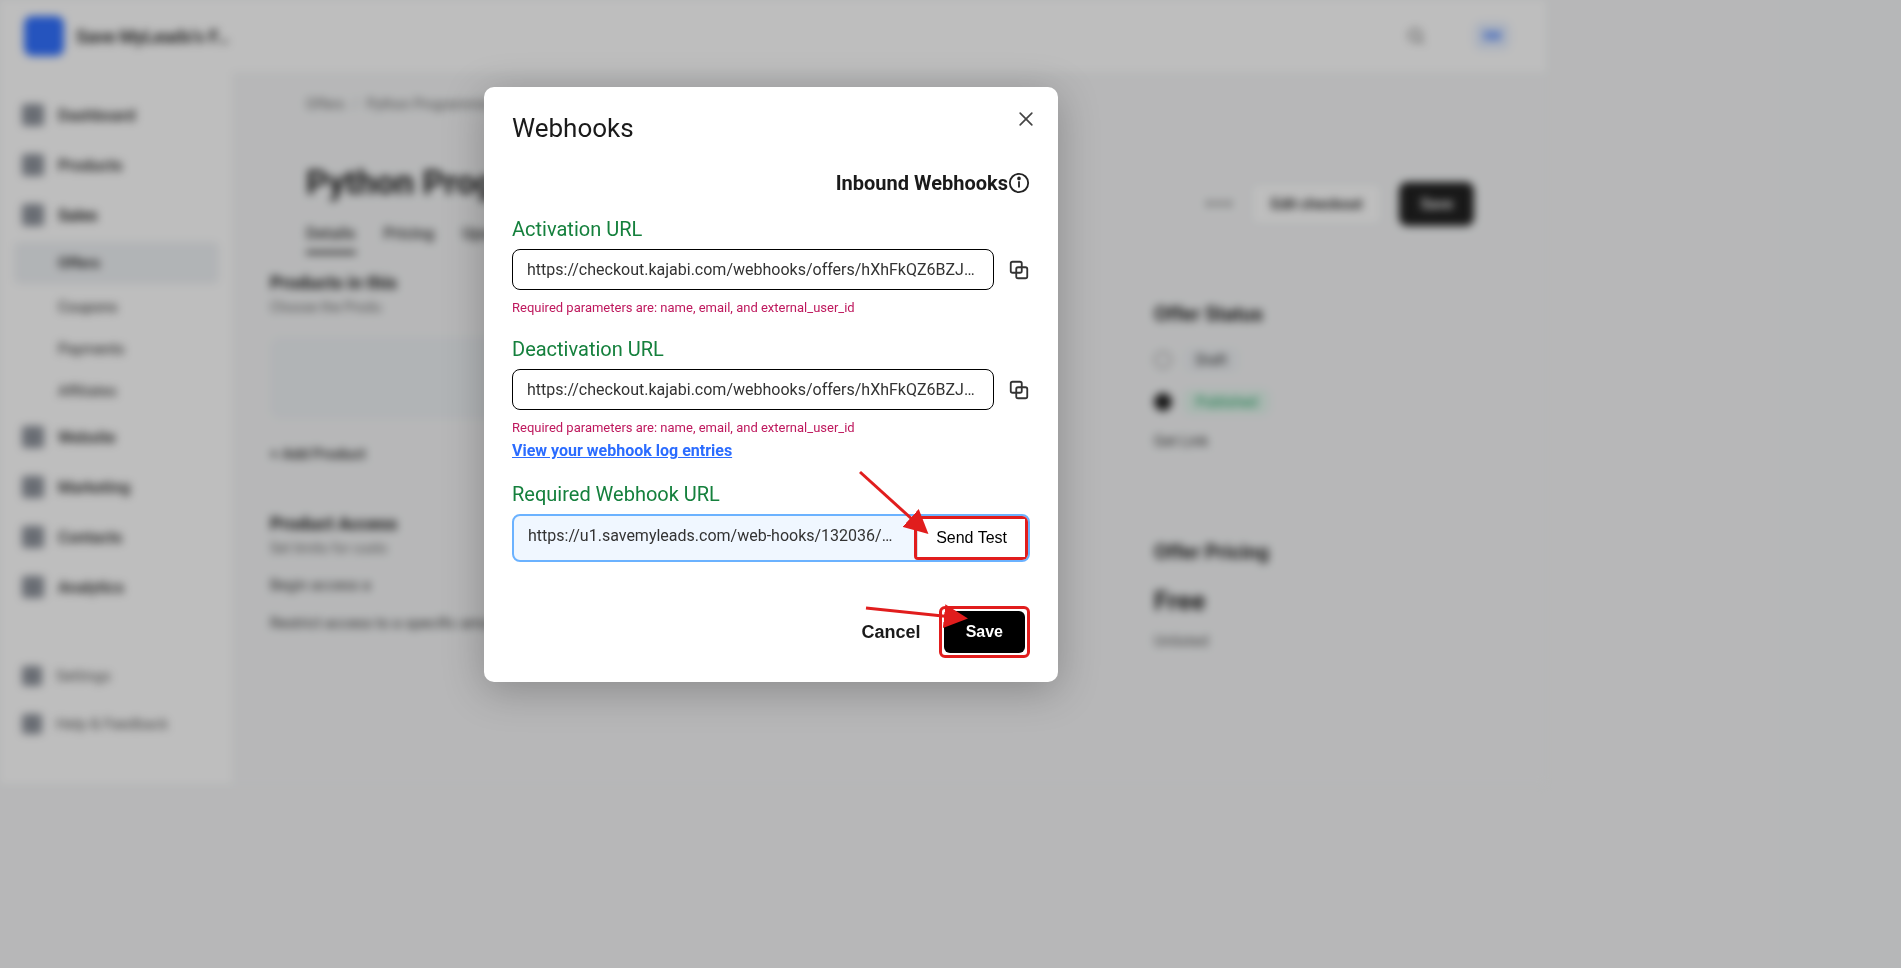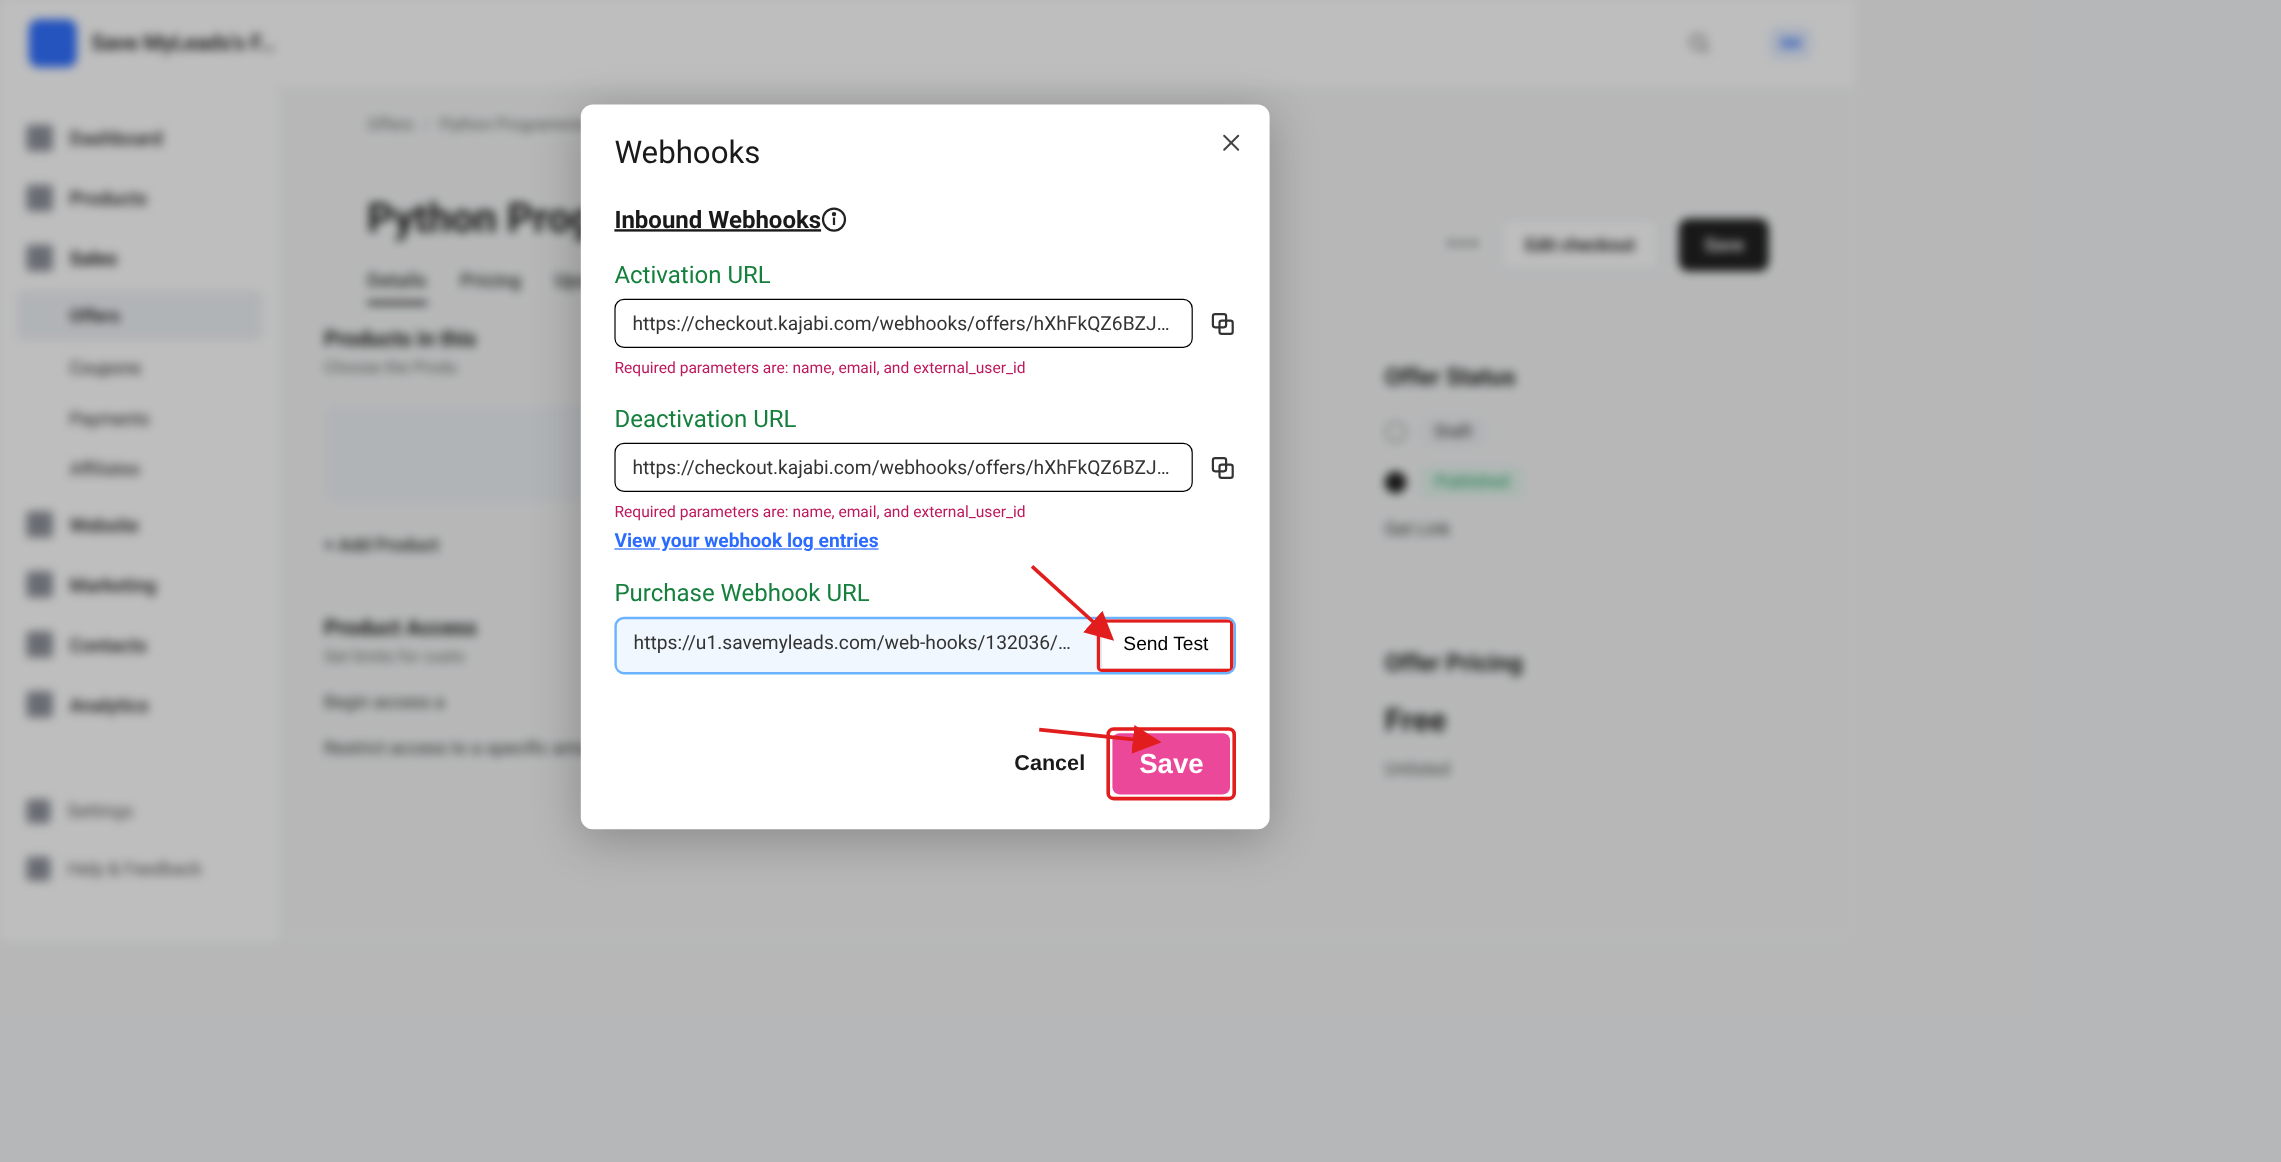--- a/index.html
+++ b/index.html
@@ -181,23 +181,22 @@
 }
 .modal-close {
   position: absolute; right: 22px; top: 22px;
   width: 20px; height: 20px;
   cursor: pointer;
   color: #444;
 }
 .modal-close svg { width: 20px; height: 20px; }
 
 .section-row {
-  display:flex; align-items:center; justify-content:flex-start;
+  display:flex; align-items:center; justify-content:flex-end;
   margin-top: 28px;
-  text-decoration: underline;
 }
 .section-title {
   font-size: 20px; font-weight: 700;
 }
 .info-icon {
   width: 22px; height: 22px;
   color: #222;
 }
 .info-icon svg { width: 22px; height: 22px; }
 
@@ -285,26 +284,26 @@
   font-size: 18px; font-weight: 600;
   color: #1a1a1a;
   cursor: pointer;
 }
 .save-wrap {
   border: 3px solid #e11d1d;
   border-radius: 6px;
   padding: 2px;
 }
 .save-btn {
-  background: #ec4899;
+  background: #000000;
   color: #fff;
   border: none;
   border-radius: 6px;
   padding: 12px 22px;
-  font-size: 23px;
+  font-size: 16px;
   font-weight: 700;
   cursor: pointer;
 }
 
 
 .arrow {
   position: absolute;
   pointer-events: none;
 }
 .arrow svg { overflow: visible; }
@@ -459,21 +458,21 @@
       <svg viewBox="0 0 24 24" fill="none" stroke="currentColor" stroke-width="2">
           <rect x="9" y="9" width="12" height="12" rx="2"></rect>
           <rect x="3" y="3" width="12" height="12" rx="2"></rect>
         </svg>
     </div>
   </div>
   <div class="hint">Required parameters are: name, email, and external_user_id</div>
   <a class="log-link">View your webhook log entries</a>
 
 
-  <div class="field-label">Purchase Webhook URL</div>
+  <div class="field-label">Required Webhook URL</div>
   <div class="purchase-row">
     <div class="purchase-input">https://u1.savemyleads.com/web-hooks/132036/w4p3a</div>
     <span class="send-test-wrap">
       <button class="send-test-btn">Send Test</button>
     </span>
   </div>
 
   <div class="footer">
     <button class="cancel-btn">Cancel</button>
     <span class="save-wrap">

